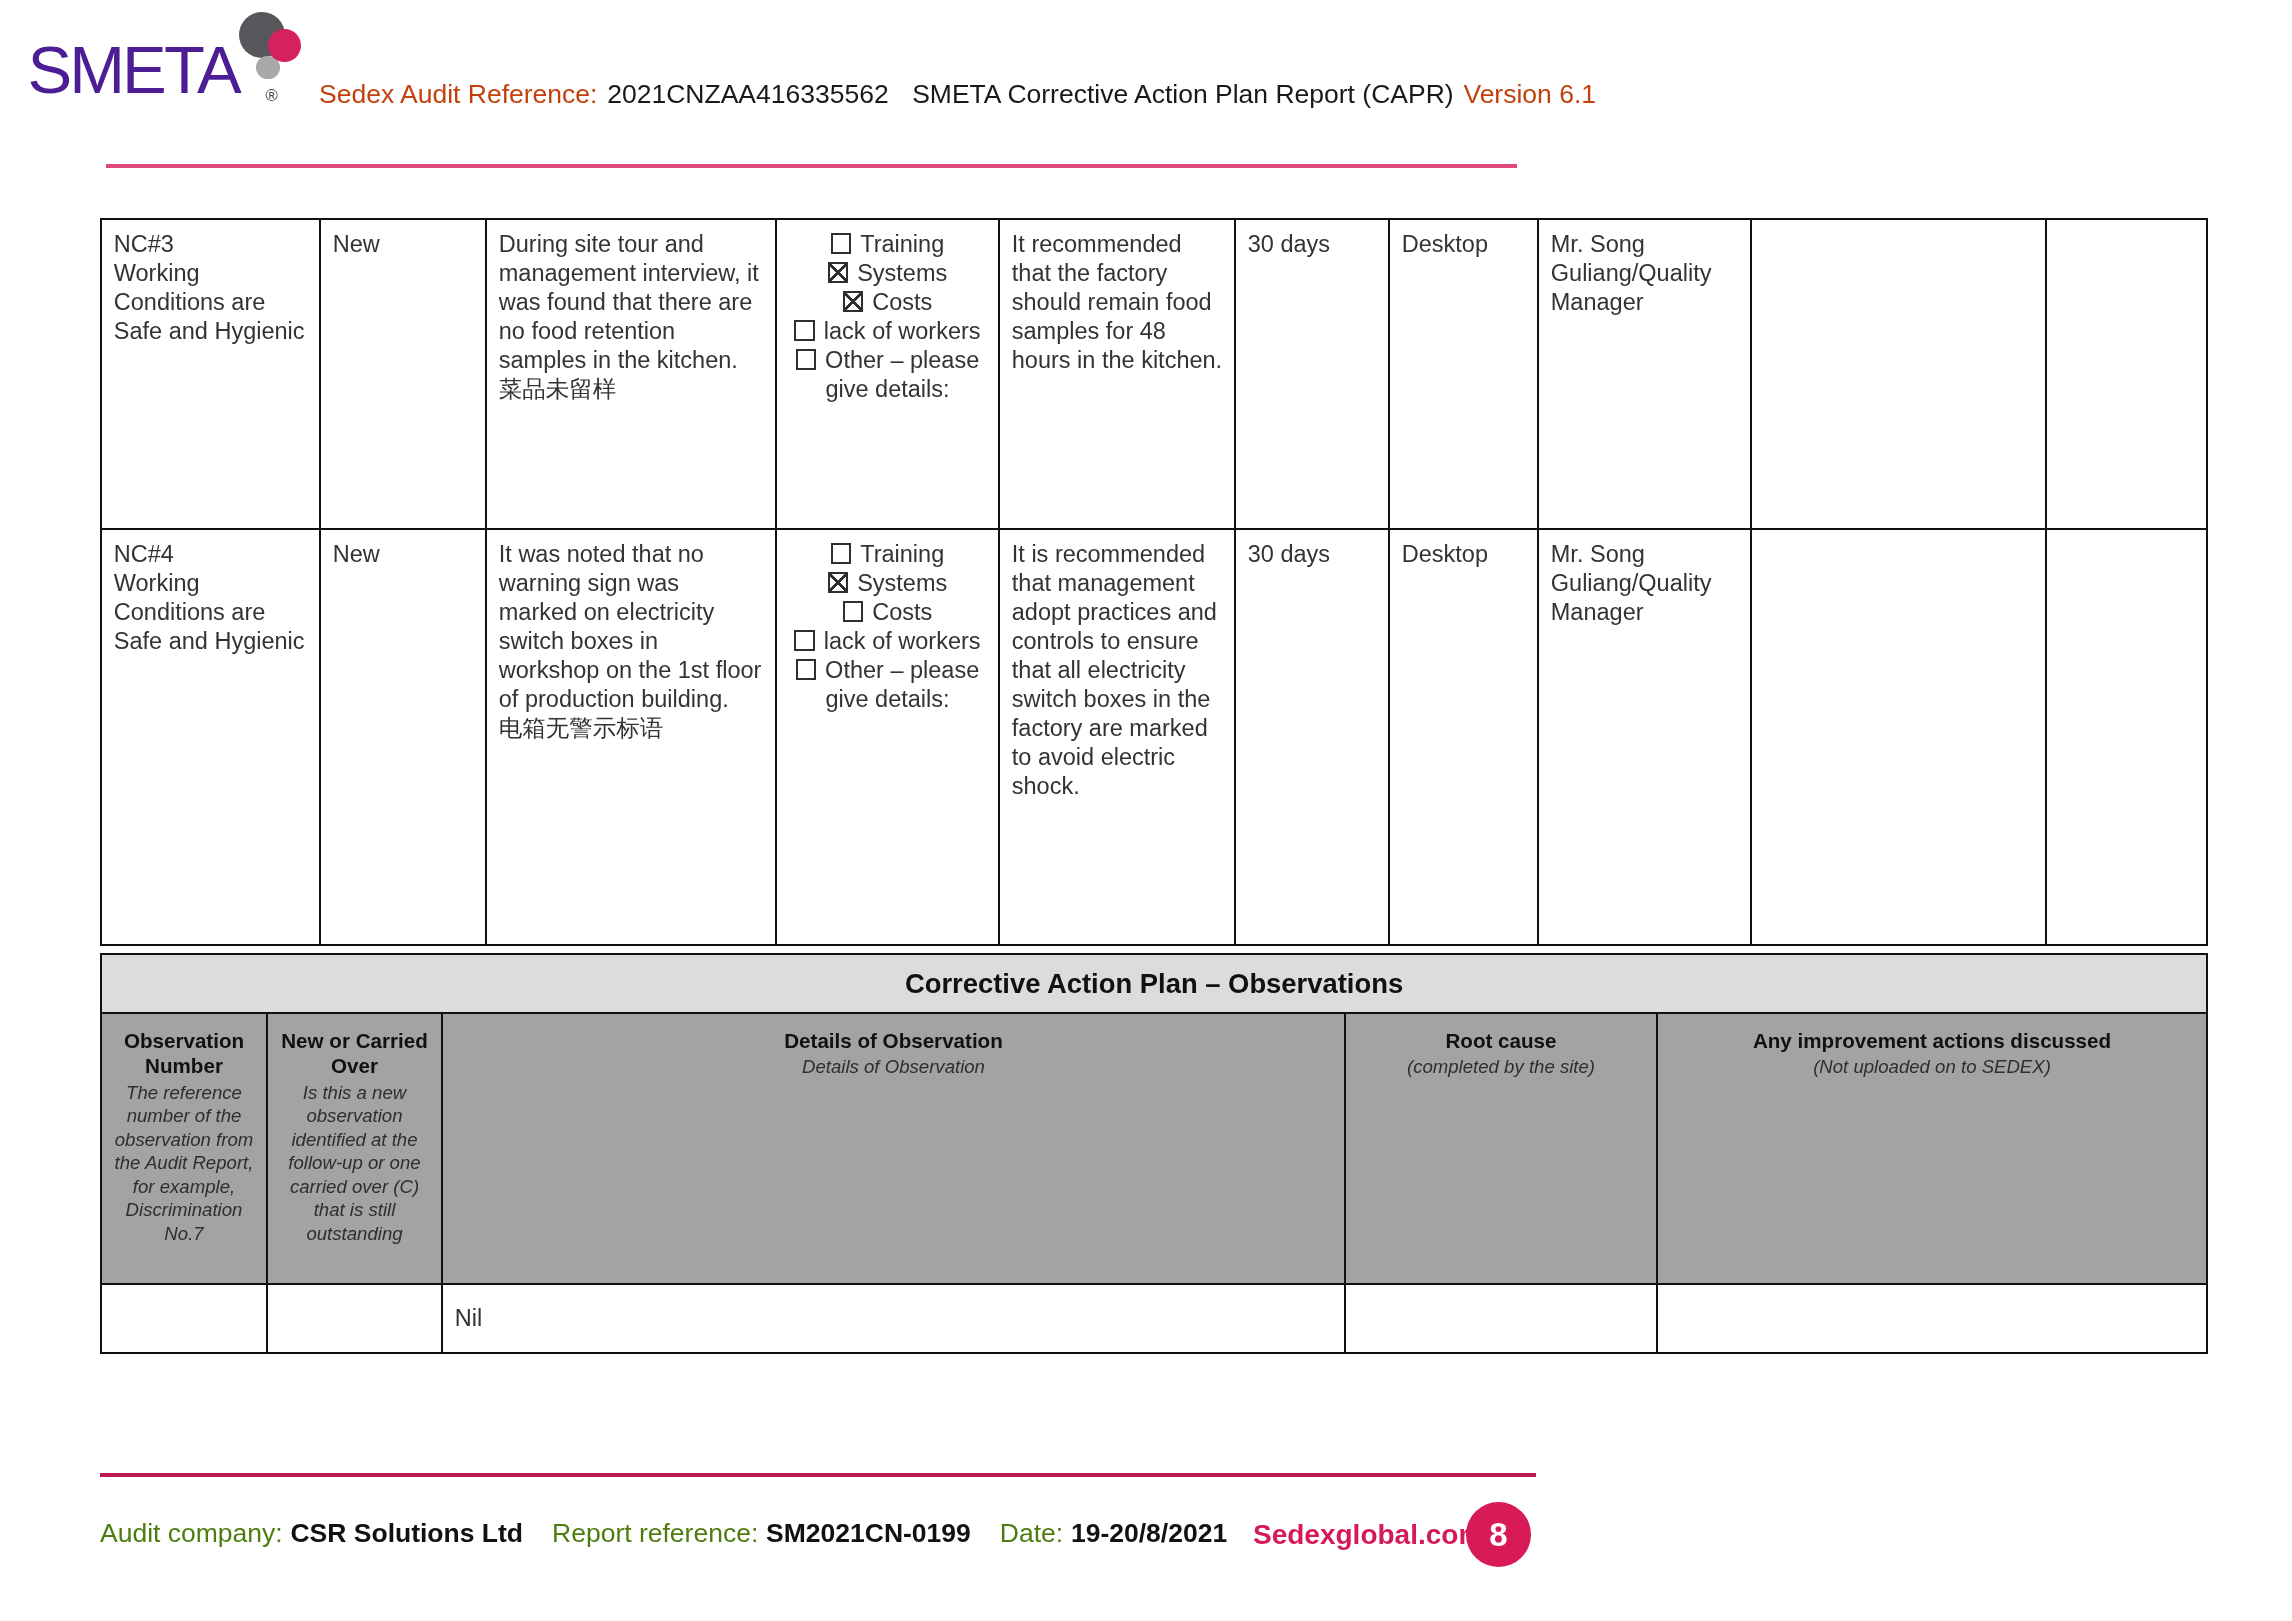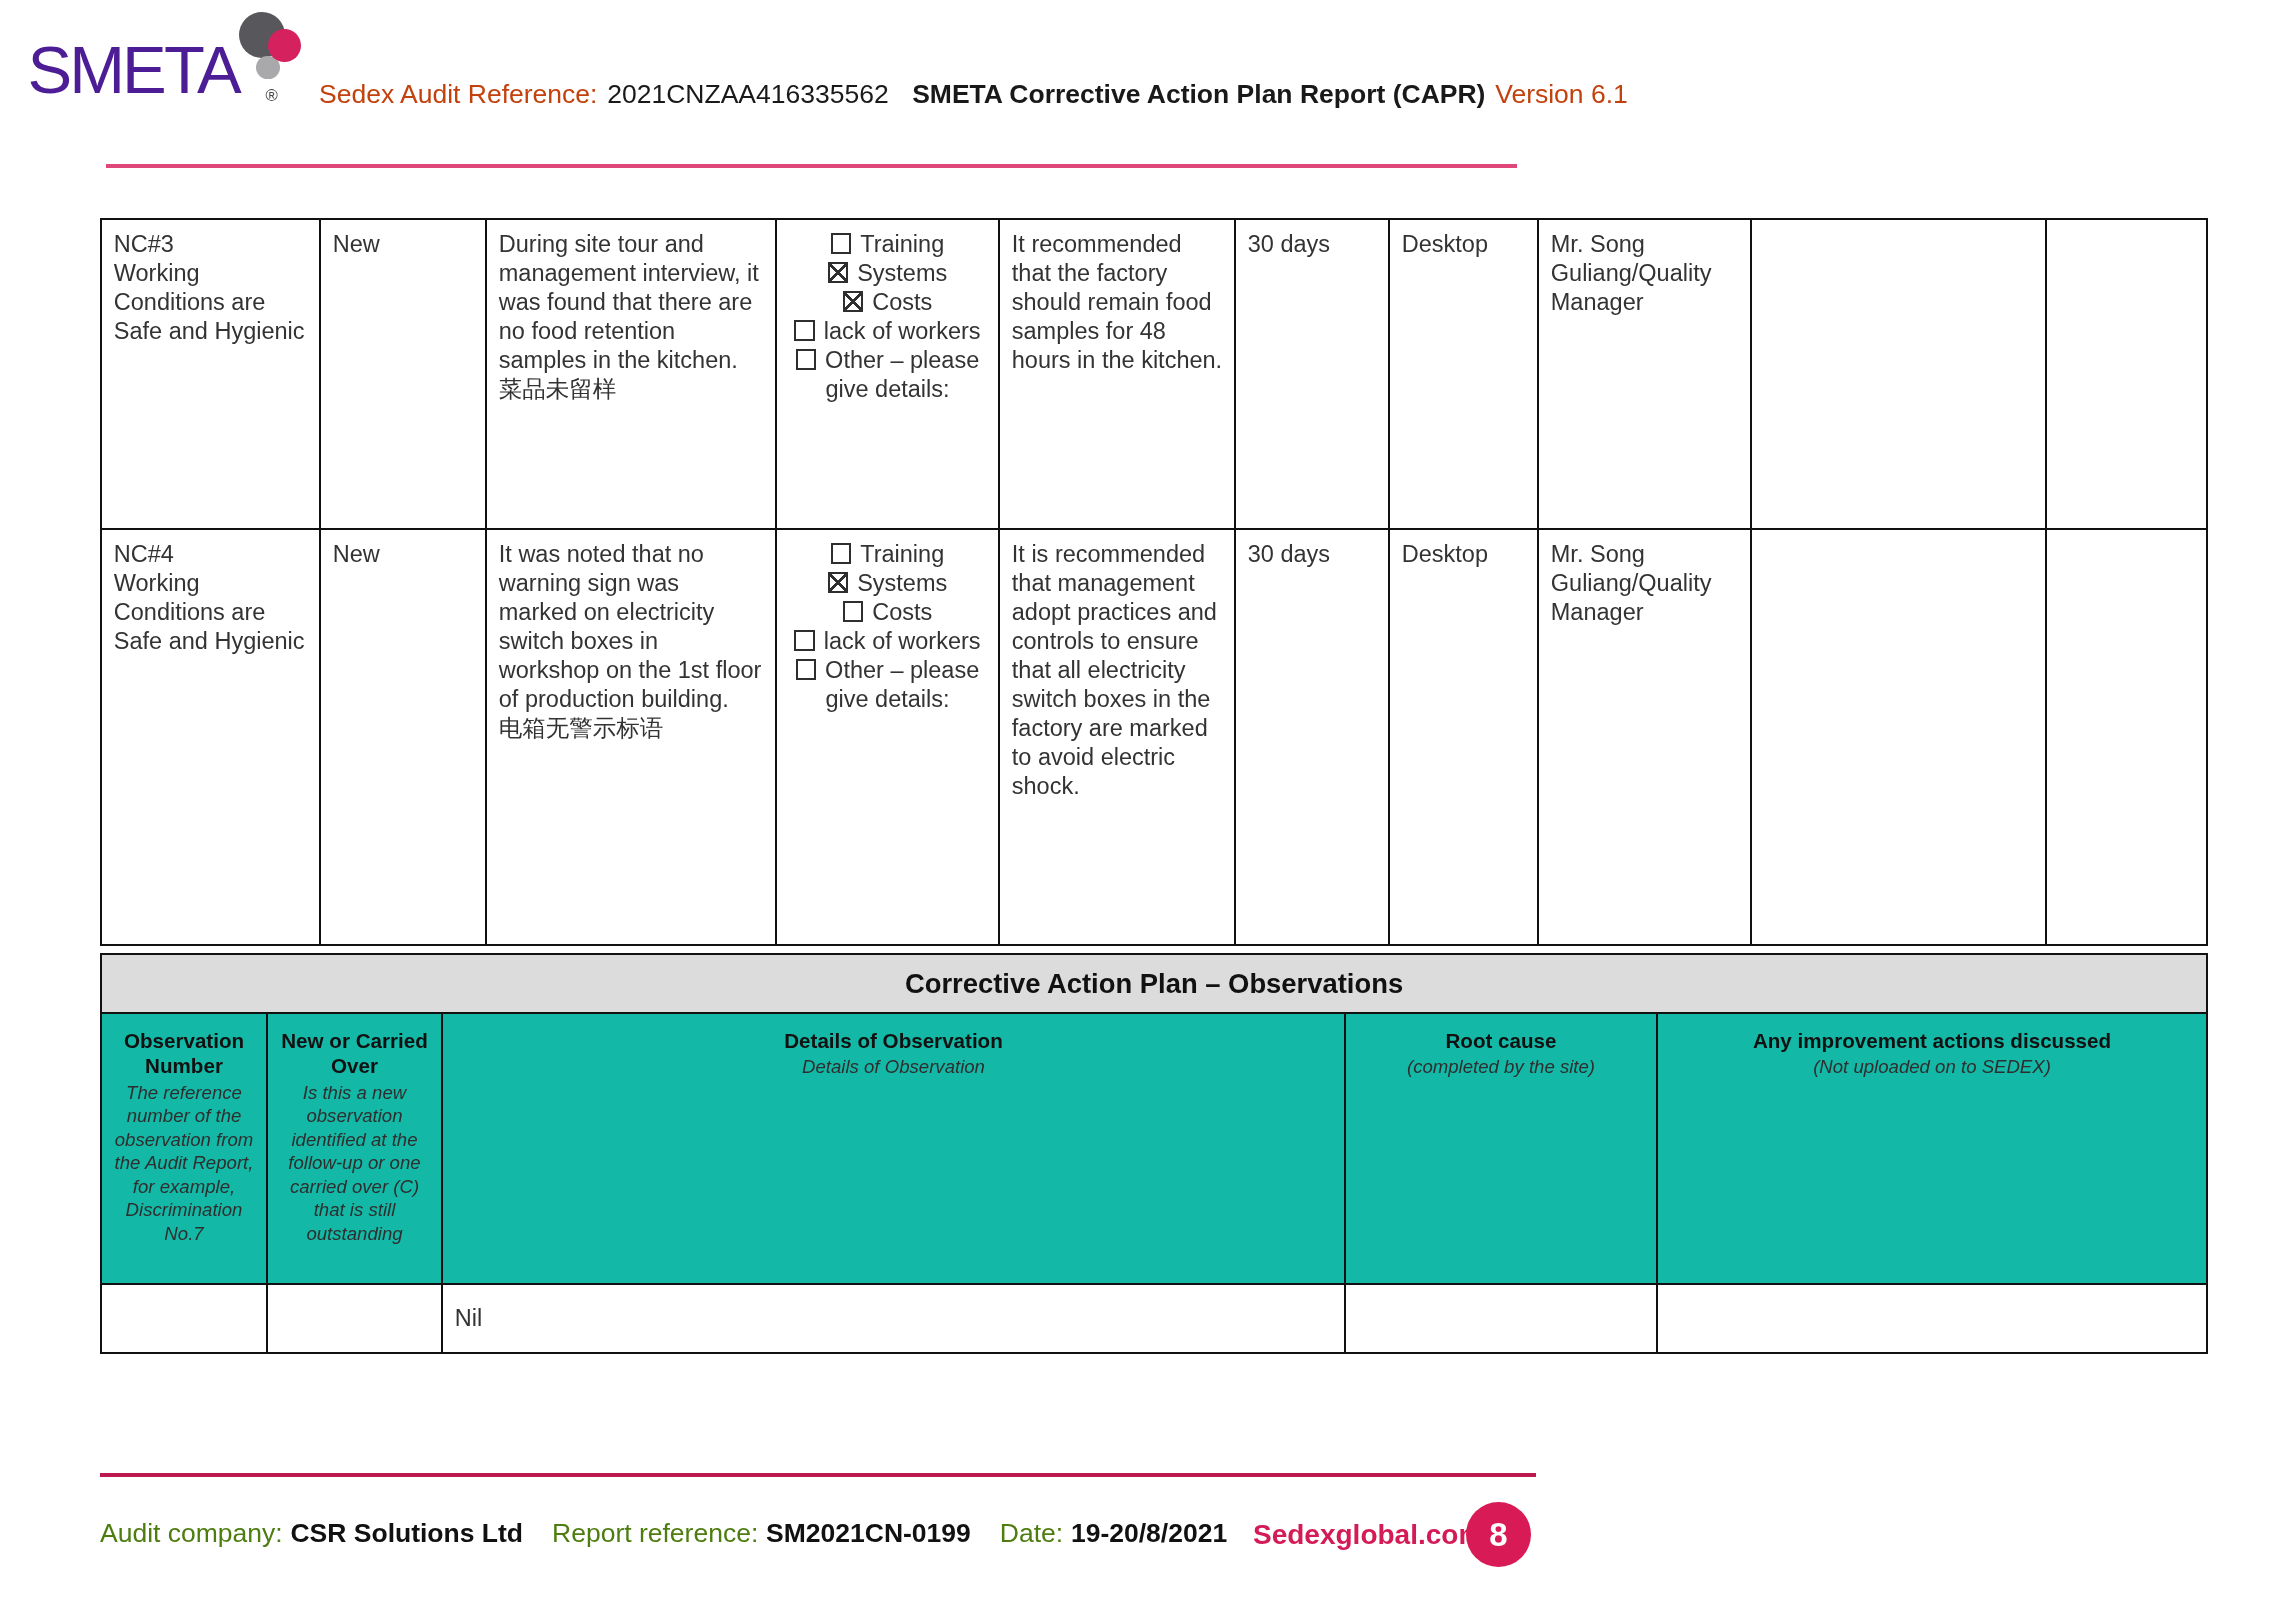--- a/index.html
+++ b/index.html
@@ -24,21 +24,21 @@
   .dot-big   { left: 212px; top: 2px;  width: 46px; height: 46px; background: #58585c; }
   .dot-pink  { left: 241px; top: 19.6px; width: 33px; height: 33px; background: #d6215f; }
   .dot-small { left: 229px; top: 46px; width: 23.5px; height: 23.5px; background: #a9a9ab; }
 
   .header-line {
     position: absolute; left: 319px; top: 78px;
     font-size: 26.5px; line-height: 33px; white-space: nowrap;
   }
   .header-line .pink { color: #c2410c; }
   .header-line .dark { color: #191919; }
-  .header-line .bold { font-weight: 700; margin-top: 44px; }
+  .header-line .bold { font-weight: 400; margin-top: 44px; }
   .hsep { display: inline-block; width: 9.8px; }
   .hsep-wide { display: inline-block; width: 23.5px; }
 
   .rule { position: absolute; border: 0; }
   .rule-header { left: 106px; top: 164px; width: 1411px; height: 3.9px; background: #e0477a; }
   .rule-footer { left: 100px; top: 1473px; width: 1436px; height: 3.9px; background: #bc1a4e; }
 
   
   table { border-collapse: collapse; table-layout: fixed; }
   td { border: 2px solid #111111; vertical-align: top; padding: 9.8px 11.8px; }
@@ -56,21 +56,21 @@
     background-image:
       linear-gradient(45deg,  transparent 45%, #2e2e2e 45%, #2e2e2e 55%, transparent 55%),
       linear-gradient(-45deg, transparent 45%, #2e2e2e 45%, #2e2e2e 55%, transparent 55%);
   }
 
   .obs-table { position: absolute; left: 100px; top: 953px; width: 2105px; border: 2.9px solid #111111; }
   .obs-title-cell {
     background: #dcdcdc; text-align: center; vertical-align: middle;
     font-size: 27.4px; font-weight: 700; color: #111111; height: 59px; padding: 5.9px;
   }
-  .obs-head td { background: #14b8a6; text-align: center; padding-top: 13.7px; }
+  .obs-head td { background: #a3a3a3; text-align: center; padding-top: 13.7px; }
   .obs-h-title { font-size: 20.6px; font-weight: 700; color: #111111; line-height: 25.5px; }
   .obs-h-sub { font-size: 18.6px; font-style: italic; color: #2e2e2e; line-height: 23.5px; margin-top: 2px; }
   .obs-data td { border-top: 2.9px solid #111111; font-size: 23.5px; vertical-align: middle; }
 
   
   .footer-text {
     position: absolute; left: 100px; top: 1517px;
     font-size: 26.5px; line-height: 33px; white-space: nowrap;
   }
   .footer-text .pink { color: #4d7c0f; }

